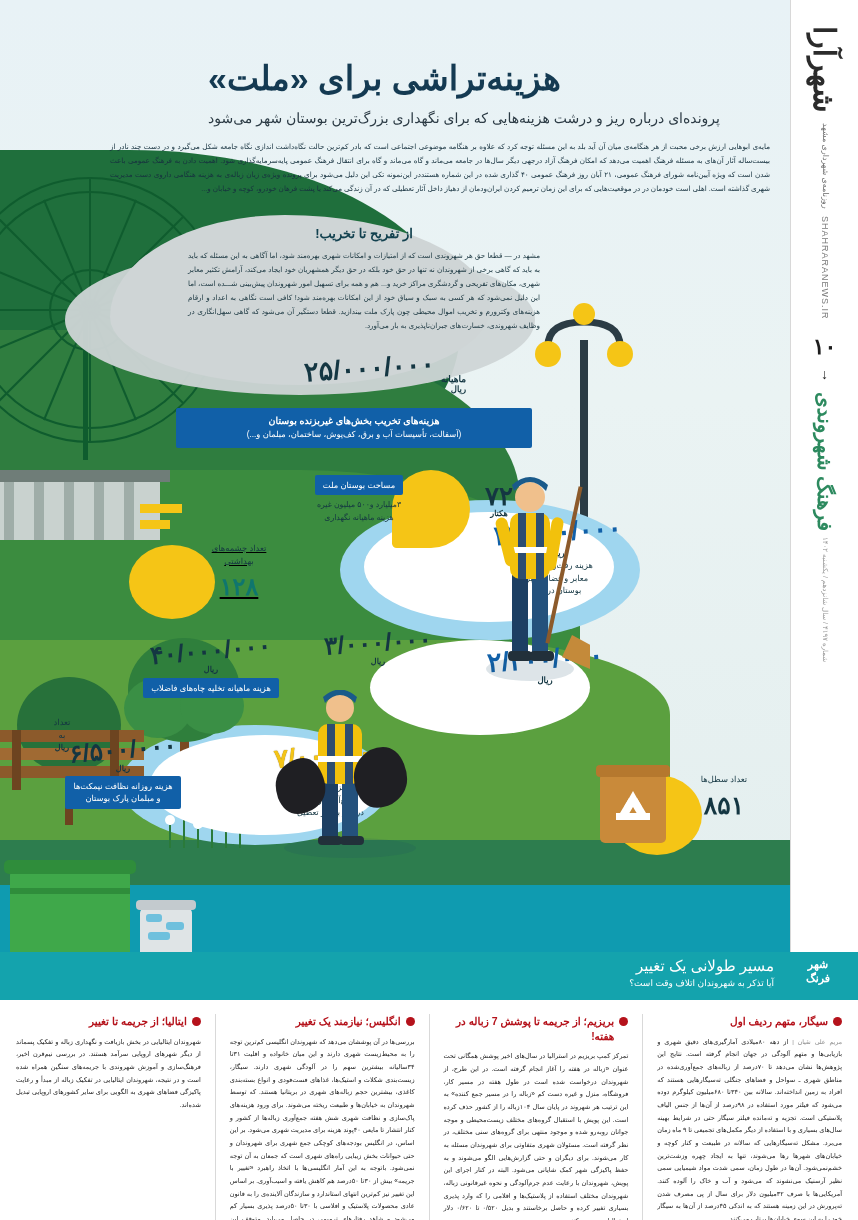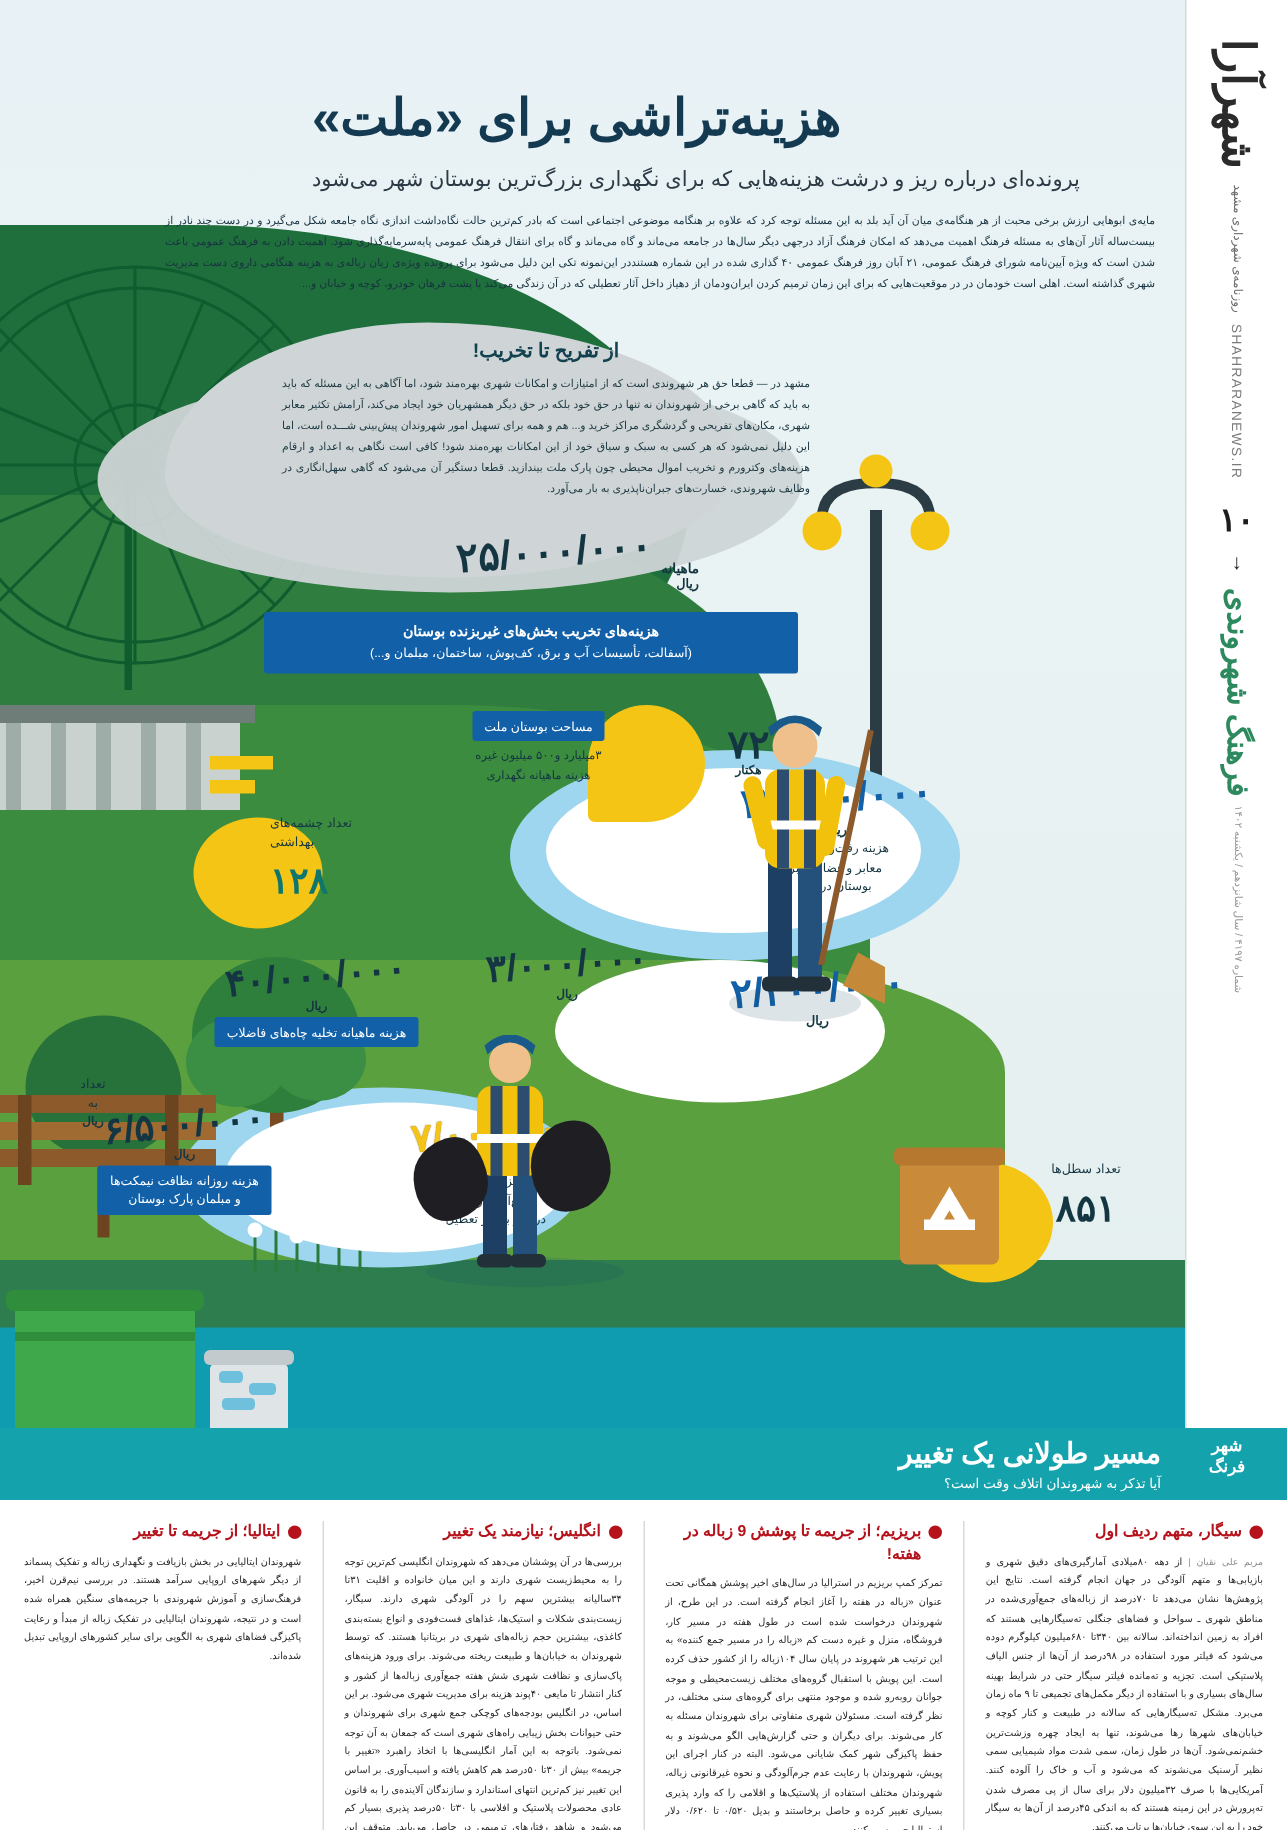--- a/index.html
+++ b/index.html
@@ -186,21 +186,21 @@
     position: absolute; right: 0; left: 0; top: 952px; height: 48px; background: #14a3ad;
     z-index: 12;
   }
   .sf-badge {
     position: absolute; right: 14px; top: 958px; width: 52px; text-align: center;
     color: #fff; font-size: 11px; font-weight: bold; line-height: 1.25; z-index: 13;
   }
   .sf-title {
     position: absolute; right: 84px; top: 957px; color: #fff; z-index: 13; direction: rtl;
   }
-  .sf-title .t { font-size: 19px; font-weight: bold; }
+  .sf-title .t { font-size: 15px; font-weight: normal; }
   .sf-title .s { font-size: 9px; margin-top: 3px; }
 
   
   .bottom {
     position: absolute; left: 0; right: 0; top: 1002px; bottom: 0;
     background: #ffffff; padding: 12px 16px 10px;
   }
   .cols { display: flex; direction: rtl; gap: 14px; }
   .col { width: 25%; position: relative; }
   .col h4 {
@@ -457,21 +457,21 @@
   </div>
 
   <div class="num" style="right:176px; top:516px; width:250px; text-align:center;">
     <div class="val" style="color:#1160a8; transform:rotate(-4deg);">۱۲/۰۰۰/۰۰۰</div>
     <div style="font-size:8.5px; font-weight:bold; color:#143642;">ریال</div>
     <div class="cap" style="white-space:pre-line;">هزینه رفت‌وروب کلی
 معابر و فضای سبز
 بوستان در روز</div>
   </div>
 
-  <div class="num" style="right:560px; top:548px; width:118px; text-align:left;">
+  <div class="num" style="right:560px; top:548px; width:118px; text-align:center;text-decoration:underline;">
     <div style="font-size:8.4px; color:#143642; white-space:pre-line; line-height:1.5; position:relative; top:-6px;">تعداد چشمه‌های
 بهداشتی</div>
     <div style="font-size:24px; font-weight:bold; color:#0f766e;">۱۲۸</div>
   </div>
 
   <div class="num" style="right:552px; top:636px; width:190px; text-align:center;">
     <div class="val" style="color:#143642; transform:rotate(-5deg); font-size:25px;">۴۰/۰۰۰/۰۰۰</div>
     <div style="font-size:8px; font-weight:bold; color:#143642;">ریال</div>
     <div style="margin-top:3px;"><span class="tag">هزینه ماهیانه تخلیه چاه‌های فاضلاب</span></div>
   </div>
@@ -538,21 +538,21 @@
     <div class="cols">
       <div class="col">
         <h4>سیگار، متهم ردیف اول</h4>
         <div class="body">
           <span class="byline">مریم علی نقیان |</span>
           <span>از دهه ۸۰میلادی آمارگیری‌های دقیق شهری و بازیابی‌ها و متهم آلودگی در جهان انجام گرفته است. نتایج این پژوهش‌ها نشان می‌دهد تا ۷۰درصد از زباله‌های جمع‌آوری‌شده در مناطق شهری ـ سواحل و فضاهای جنگلی ته‌سیگار‌هایی هستند که افراد به زمین انداخته‌اند. سالانه بین ۳۴۰تا ۶۸۰میلیون کیلوگرم دوده می‌شود که فیلتر مورد استفاده در ۹۸درصد از آن‌ها از جنس الیاف پلاستیکی است. تجزیه و ته‌مانده فیلتر سیگار حتی در شرایط بهینه سال‌های بسیاری و با استفاده از دیگر مکمل‌های تجمیعی تا ۹ ماه زمان می‌برد. مشکل ته‌سیگار‌هایی که سالانه در طبیعت و کنار کوچه و خیابان‌های شهرها رها می‌شوند، تنها به ایجاد چهره وزشت‌ترین خشم‌نمی‌شود. آن‌ها در طول زمان، سمی شدت مواد شیمیایی سمی نظیر آرسنیک می‌نشوند که می‌شود و آب و خاک را آلوده کنند. آمریکایی‌ها با صرف ۳۲میلیون دلار برای سال از پی مصرف شدن ته‌پرورش در این زمینه هستند که به اندکی ۴۵درصد از آن‌ها به سیگار خود را به این سوی خیابان‌ها پرتاب می‌کنند.</span>
         </div>
       </div>
       <div class="vrule"></div>
       <div class="col">
-        <h4>بریزیم؛ از جریمه تا پوشش 9 زباله در هفته!</h4>
+        <h4>بریزیم؛ از جریمه تا پوشش 7 زباله در هفته!</h4>
         <div class="body">تمرکز کمپ بریزیم در استرالیا در سال‌های اخیر پوشش همگانی تحت عنوان «زباله در هفته را آغاز انجام گرفته است. در این طرح، از شهروندان درخواست شده است در طول هفته در مسیر کار، فروشگاه، منزل و غیره دست کم «زباله را در مسیر جمع کننده» به این ترتیب هر شهروند در پایان سال ۱۰۴زباله را از کشور حذف کرده است. این پویش با استقبال گروه‌های مختلف زیست‌محیطی و موجه جوانان روبه‌رو شده و موجود منتهی برای گروه‌های سنی مختلف، در نظر گرفته است. مسئولان شهری متفاوتی برای شهروندان مسئله به کار می‌شوند. برای دیگران و حتی گزارش‌هایی الگو می‌شوند و به حفظ پاکیزگی شهر کمک شایانی می‌شود. البته در کنار اجرای این پویش، شهروندان با رعایت عدم جرم‌آلودگی و نحوه غیرقانونی زباله، شهروندان مختلف استفاده از پلاستیک‌ها و اقلامی را که وارد پذیری بسیاری تغییر کرده و حاصل برخاستند و بدیل ۰/۵۲۰ تا ۰/۶۲۰ دلار استرالیا جریمه می‌کنند.</div>
       </div>
       <div class="vrule"></div>
       <div class="col">
         <h4>انگلیس؛ نیازمند یک تغییر</h4>
         <div class="body">بررسی‌ها در آن پوششان می‌دهد که شهروندان انگلیسی کم‌ترین توجه را به محیط‌زیست شهری دارند و این میان خانواده و اقلیت ۳۱تا ۳۴سالیانه بیشترین سهم را در آلودگی شهری دارند. سیگار، زیست‌بندی شکلات و استیک‌ها، غذاهای فست‌فودی و انواع بسته‌بندی کاغذی، بیشترین حجم زباله‌های شهری در بریتانیا هستند. که توسط شهروندان به خیابان‌ها و طبیعت ریخته می‌شوند. برای ورود هزینه‌های پاک‌سازی و نظافت شهری شش هفته جمع‌آوری زباله‌ها از کشور و کنار انتشار تا مایعی ۴۰پوند هزینه برای مدیریت شهری می‌شود. بر این اساس، در انگلیس بودجه‌های کوچکی جمع شهری برای شهروندان و حتی حیوانات بخش زیبایی راه‌های شهری است که جمعان به آن توجه نمی‌شود. باتوجه به این آمار انگلیسی‌ها با اتخاذ راهبرد «تغییر با جریمه» بیش از ۳۰تا ۵۰درصد هم کاهش یافته و اسیب‌آوری. بر اساس این تغییر نیز کم‌ترین انتهای استاندارد و سازندگان آلاینده‌ی را به قانون عادی محصولات پلاستیک و افلاسی با ۳۰تا ۵۰درصد پذیری بسیار کم می‌شود و شاهد رفتارهای ترمیمی در حاصل می‌یابد. متوقف این پویش، رسیده‌که تا مایعی این تولید کننده‌گان حتی محیط زیست را تخریب کنند آگاهی‌سازی این نتیجه، رسیده که تا مایعی که منابع تولید پذیری بر تخریب‌ها و هزینه‌اش در دسترسان تر است آن شهروندان با تنهایی انتظار پی داشت.</div>
       </div>
       <div class="vrule"></div>
       <div class="col">
         <h4>ایتالیا؛ از جریمه تا تغییر</h4>

